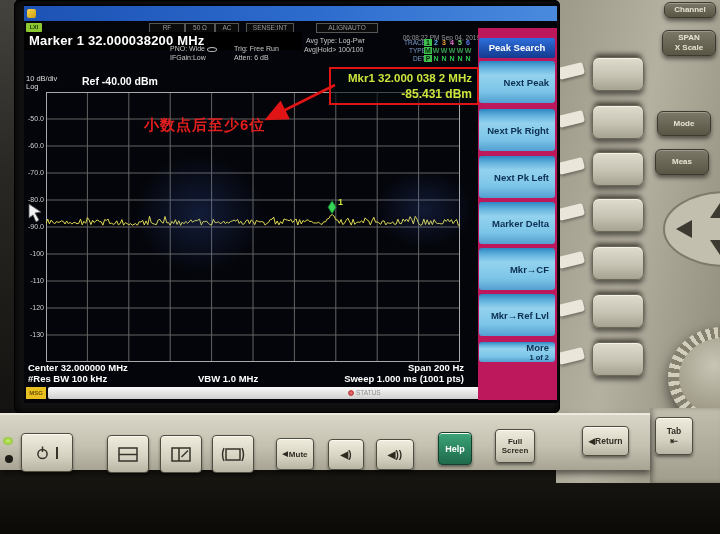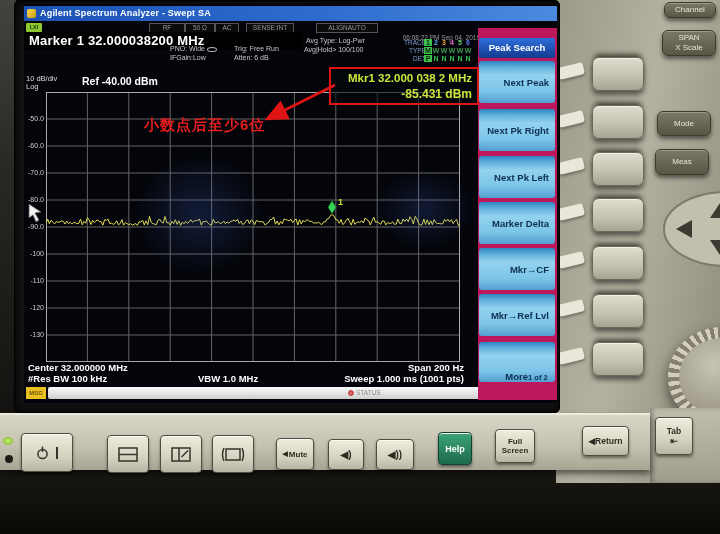--- a/index.html
+++ b/index.html
@@ -19,21 +19,21 @@
 
   
   .panel-right { left:556px; top:0; width:164px; height:483px;
     background:linear-gradient(100deg,#9d9988 0%,#b5b1a1 45%,#8e8a79 100%); }
   .keywell { position:absolute; left:2px; width:26px; height:12px; background:#eae7da;
     border-radius:3px; transform:rotate(-14deg); box-shadow:0 2px 3px rgba(0,0,0,.35); }
   .hardkey { position:absolute; left:36px; width:52px; height:34px; border-radius:7px;
     background:linear-gradient(180deg,#e0dcce 0%,#c7c3b3 55%,#a7a393 100%);
     box-shadow:0 -5px 5px -2px rgba(20,18,12,.65), 0 4px 5px rgba(0,0,0,.5), inset 0 1px 0 #f5f3e9;
     border:1px solid #6b6857; }
-  .edgekey { position:absolute; border-radius:6px; color:#e8e4d2; font-weight:normal;
+  .edgekey { position:absolute; border-radius:6px; color:#e8e4d2; font-weight:bold;
     font-size:8px; line-height:1.2; display:flex; align-items:center; justify-content:center;
     text-align:center; white-space:pre-line;
     background:linear-gradient(180deg,#7c7868,#595646);
     box-shadow:0 3px 4px rgba(0,0,0,.5), inset 0 1px 0 rgba(255,255,255,.25);
     border:1px solid #3c3a2e; }
   .dpad-svg { position:absolute; left:92px; top:190px; }
   .knob { position:absolute; left:112px; top:327px; width:108px; height:100px; border-radius:50%;
     background:repeating-conic-gradient(#d2ceben 0deg 5deg, #857f6d 5deg 10deg);
     background:repeating-conic-gradient(#d2cebe 0deg 5deg, #857f6d 5deg 10deg);
     box-shadow:0 6px 14px rgba(0,0,0,.55); }
@@ -116,21 +116,21 @@
 
   .softcol { position:absolute; left:454px; top:24px; width:79px; height:372px; background:#be185d; }
   .softhdr { position:absolute; left:1px; top:10px; width:76px; height:20px;
     background:linear-gradient(180deg,#2f6fdc,#123a8e); color:#fff; font-weight:bold; font-size:9.5px;
     text-align:center; line-height:20px; border-radius:2px; }
   .softkey { position:absolute; left:1px; width:76px; height:42px; border-radius:3px;
     background:linear-gradient(180deg,#2d86c2 0%,#63b2dd 16%,#93d2ee 34%,#7cc5e8 72%,#539fd0 100%);
     color:#0c2f52; font-weight:bold; font-size:9.5px;
     display:flex; align-items:center; justify-content:flex-end; padding-right:6px; text-align:right; }
   .softkey .sub { font-size:7.5px; font-weight:bold; }
-  .softkey.more { justify-content:center; align-items:flex-end; height:40px;padding-left:25px; }
+  .softkey.more { flex-direction:column; justify-content:center; align-items:flex-end; height:20px;padding-left:25px; }
 
   .reflection { position:absolute; pointer-events:none; border-radius:50%; }
   .cursor-svg { position:absolute; left:4px; top:199px; z-index:4; }
 </style>
 </head>
 <body>
 
 <div id="root">
 
   <div class="abs room-left"></div>
@@ -229,21 +229,20 @@
     <div class="btn" style="left:495px;top:14px;width:40px;height:34px;font-size:8px;line-height:1.15;white-space:pre-line;text-align:center">Full
 Screen</div>
 
     <div class="btn" style="left:582px;top:11px;width:47px;height:30px;font-size:8.5px">◀Return</div>
   </div>
 
   <div class="abs bezel">
     <div class="lcd">
 
       <div class="titlebar">
-        <span>Agilent Spectrum Analyzer - Swept SA</span>
         <span class="app-icon"></span>
       </div>
 
       <div class="lxi">LXI</div>
       <div class="cell" style="left:125px;width:36px">RF</div>
       <div class="cell" style="left:161px;width:30px">50 Ω</div>
       <div class="cell" style="left:191px;width:24px">AC</div>
       <div class="cell" style="left:222px;width:48px">SENSE:INT</div>
       <div class="cell" style="left:292px;width:62px">ALIGNAUTO</div>
       <div class="datetime">06:08:22 PM Sep 04, 2019</div>

